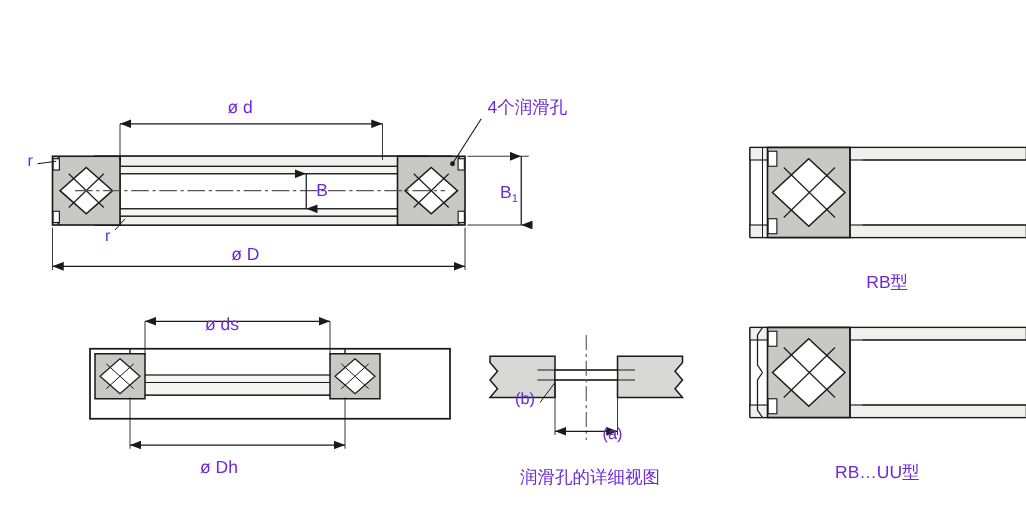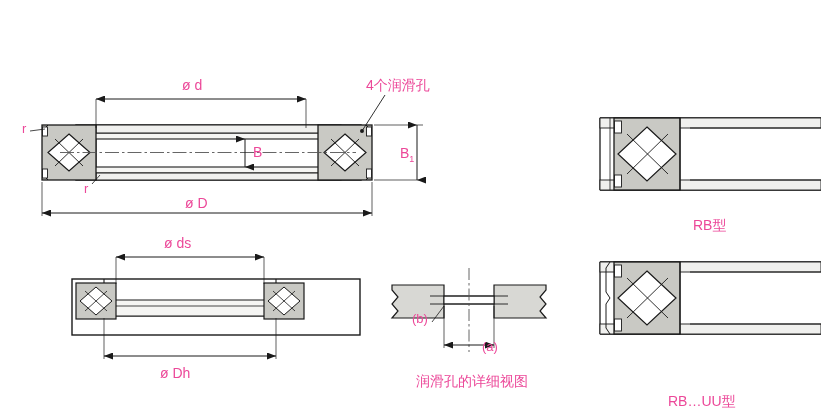--- a/index.html
+++ b/index.html
@@ -24,21 +24,21 @@
   svg.diagram {
     position: absolute;
     left: 0; top: 0;
     width: 821px;
     height: 417px;
   }
   .lbl {
     position: absolute;
     font-family: "Liberation Sans", sans-serif;
     font-size: 13px;
-    color: #ec4899;
+    color: #6d28d9;
     white-space: nowrap;
     line-height: 1;
   }
   .lbl.big { font-size: 14px; }
   .sub { font-size: 9px; vertical-align: sub; }
 </style>
 </head>
 <body>
 
 <div id="stage">
@@ -222,29 +222,29 @@
   <span class="lbl big" style="left:185px; top:196px;">ø D</span>
 
   <span class="lbl big" style="left:253px; top:145px;">B</span>
 
   <span class="lbl big" style="left:400px; top:146px;"><span>B</span><span class="sub">1</span></span>
 
   <span class="lbl" style="left:22px; top:122px;">r</span>
 
   <span class="lbl" style="left:84px; top:182px;">r</span>
 
-  <span class="lbl big" style="left:366px; top:78px;">4个润滑孔</span>
-
-  <span class="lbl big" style="left:164px; top:236px;">ø ds</span>
+  <span class="lbl big" style="left:390px; top:78px;">4个润滑孔</span>
+
+  <span class="lbl big" style="left:164px; top:252px;">ø ds</span>
 
   <span class="lbl big" style="left:160px; top:366px;">ø Dh</span>
 
   <span class="lbl" style="left:412px; top:312px;">(b)</span>
 
   <span class="lbl" style="left:482px; top:340px;">(a)</span>
 
   <span class="lbl big" style="left:416px; top:374px;">润滑孔的详细视图</span>
 
   <span class="lbl big" style="left:693px; top:218px;">RB型</span>
 
-  <span class="lbl big" style="left:668px; top:370px;margin-top:24px;">RB…UU型</span>
+  <span class="lbl big" style="left:668px; top:370px;">RB…UU型</span>
 
 </div>
 
 </body></html>

